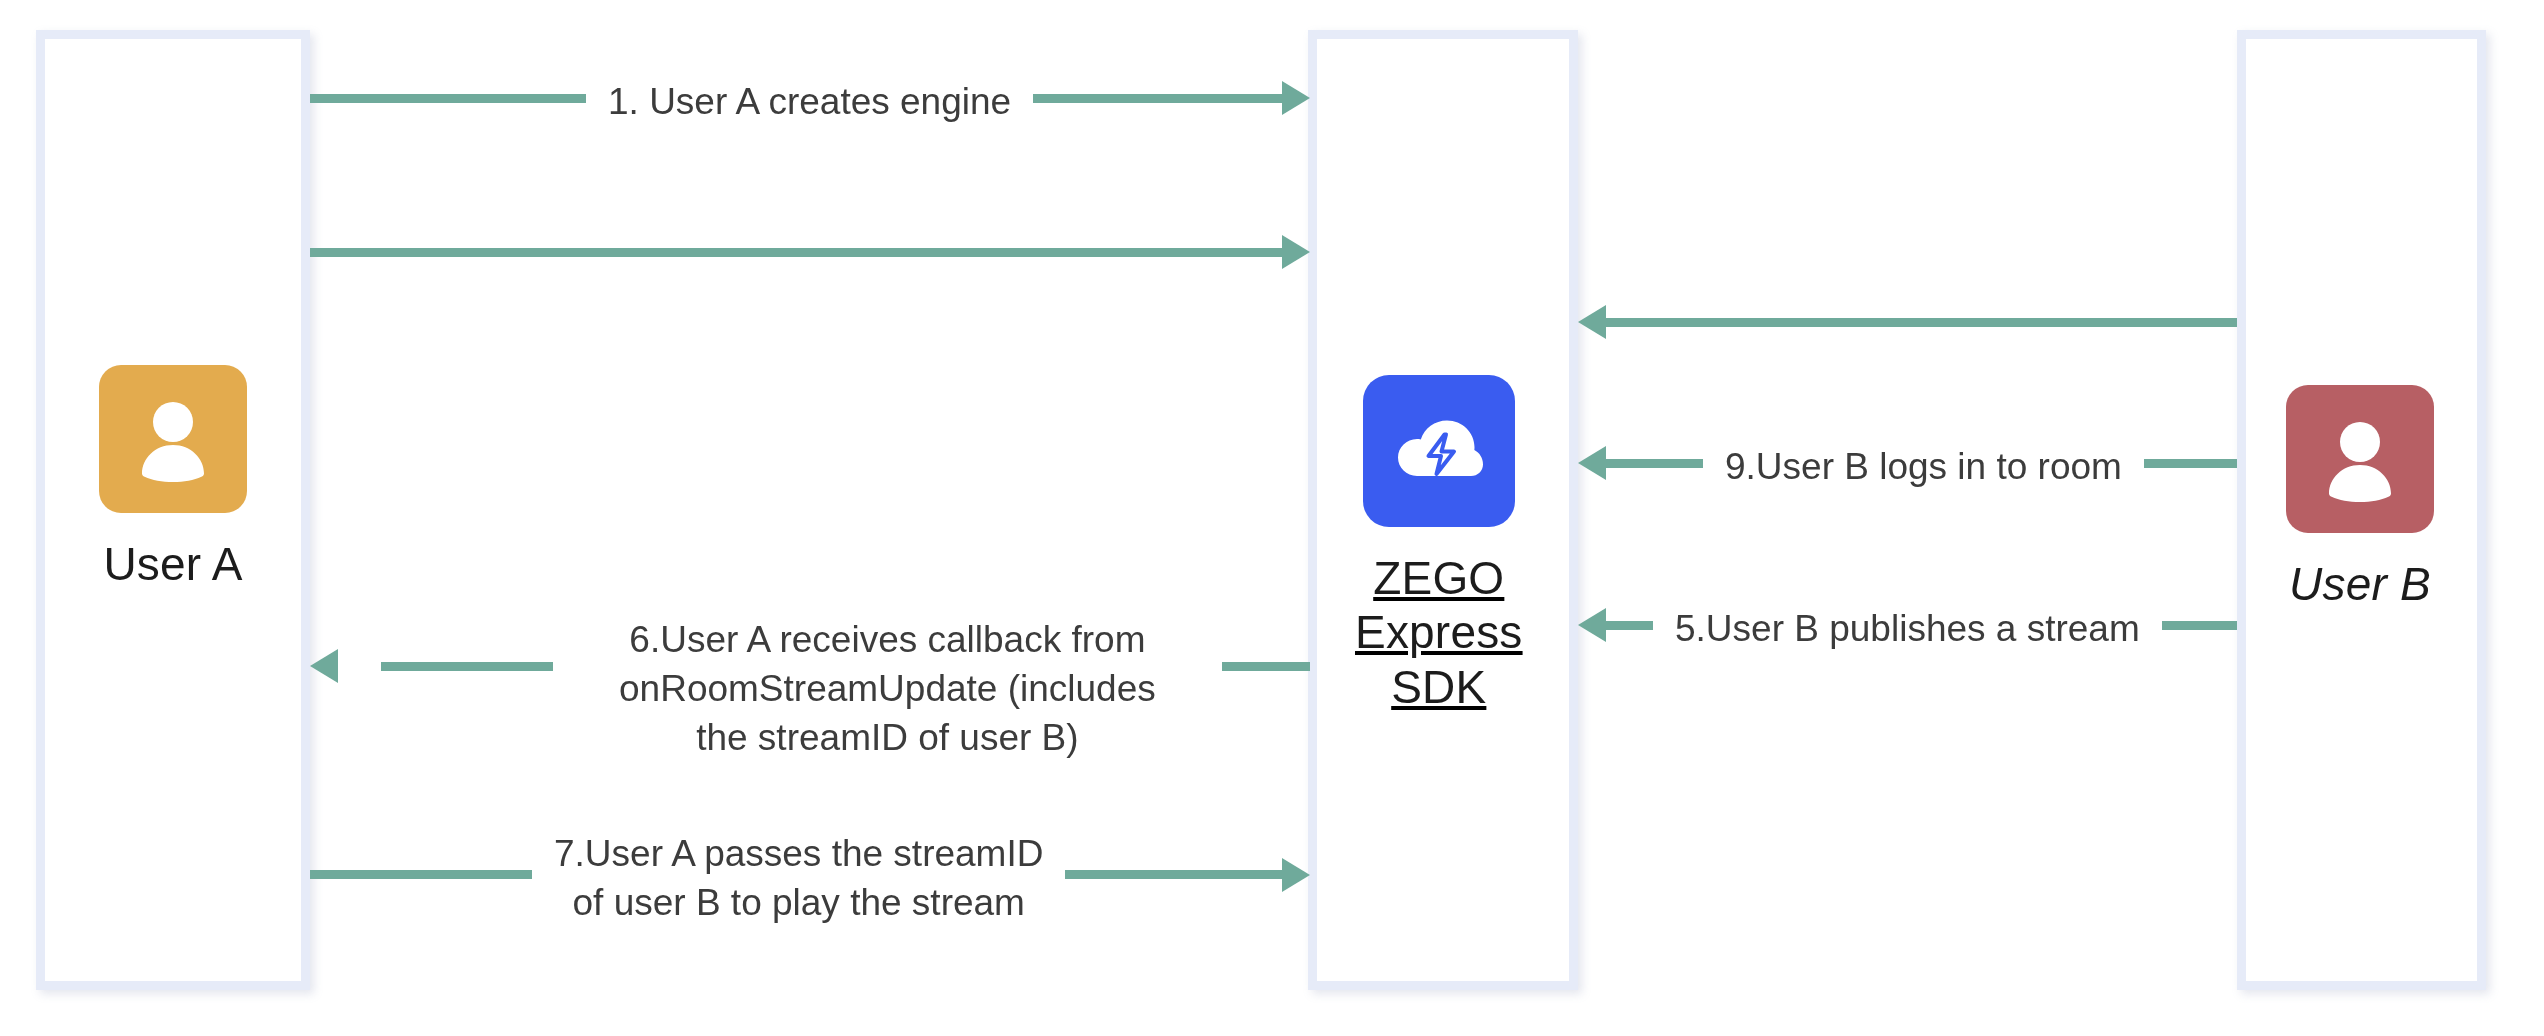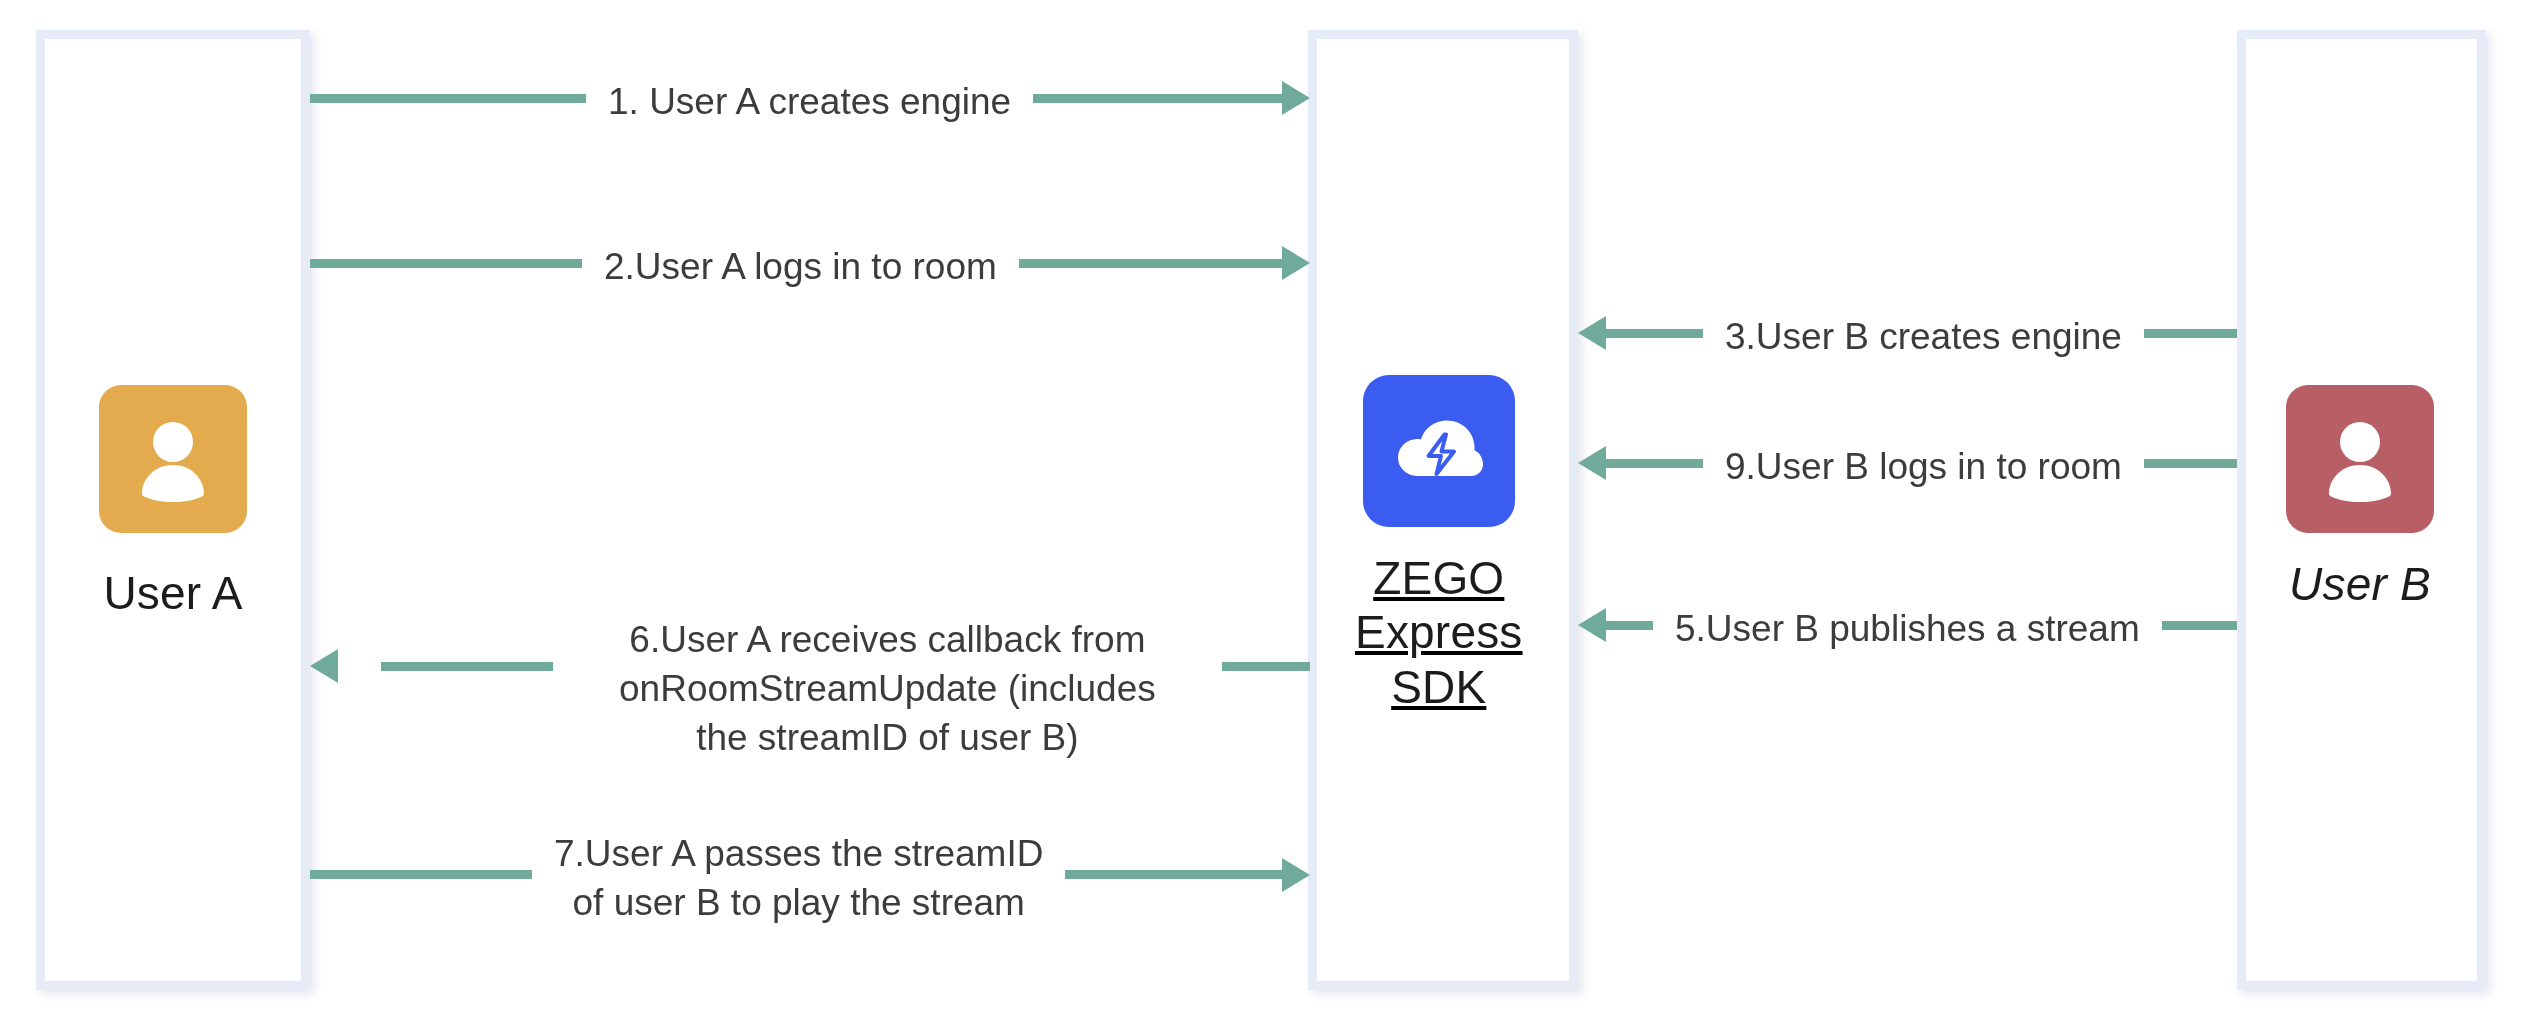--- a/index.html
+++ b/index.html
@@ -49,21 +49,21 @@
   .actor-caption {
     margin-top: 24px;
     font-size: 46px;
     color: #1c1c1c;
     line-height: 1.18;
     text-align: center;
     white-space: pre-line;
     letter-spacing: 0.2px;
   }
 
-  #actor-a   { left: 99px;  top: 385px; gap: 9px; }
+  #actor-a   { left: 99px;  top: 365px; }
   #actor-sdk { left: 1355px; top: 375px; text-decoration: underline; }
   #actor-b   { left: 2286px; top: 385px; font-style: italic; }
 
   .sdk-icon {
     width: 152px;
     height: 152px;
     border-radius: 26px;
     background: #3a5cf0;
     display: flex;
     align-items: center;
@@ -153,29 +153,27 @@
 
   <div class="msg" style="left:310px; top:70px; width:1000px;">
     <div class="msg-seg" style="width:276px;"></div>
     <div class="msg-label">1. User A creates engine</div>
     <div class="msg-seg" style="flex:1 1 auto;"></div>
     <div class="arrowhead right"></div>
   </div>
 
   <div class="msg" style="left:310px; top:235px; width:1000px;">
     <div class="msg-seg" style="width:272px;"></div>
-    <div class="msg-label">2.User A logs in to room</div>
     <div class="msg-seg" style="flex:1 1 auto;"></div>
     <div class="arrowhead right"></div>
   </div>
 
   <div class="msg" style="left:1578px; top:305px; width:659px;">
     <div class="arrowhead left"></div>
     <div class="msg-seg" style="width:98px;"></div>
-    <div class="msg-label">3.User B creates engine</div>
     <div class="msg-seg" style="flex:1 1 auto;"></div>
   </div>
 
   <div class="msg" style="left:1578px; top:435px; width:659px;">
     <div class="arrowhead left"></div>
     <div class="msg-seg" style="width:98px;"></div>
     <div class="msg-label">9.User B logs in to room</div>
     <div class="msg-seg" style="flex:1 1 auto;"></div>
   </div>
 

